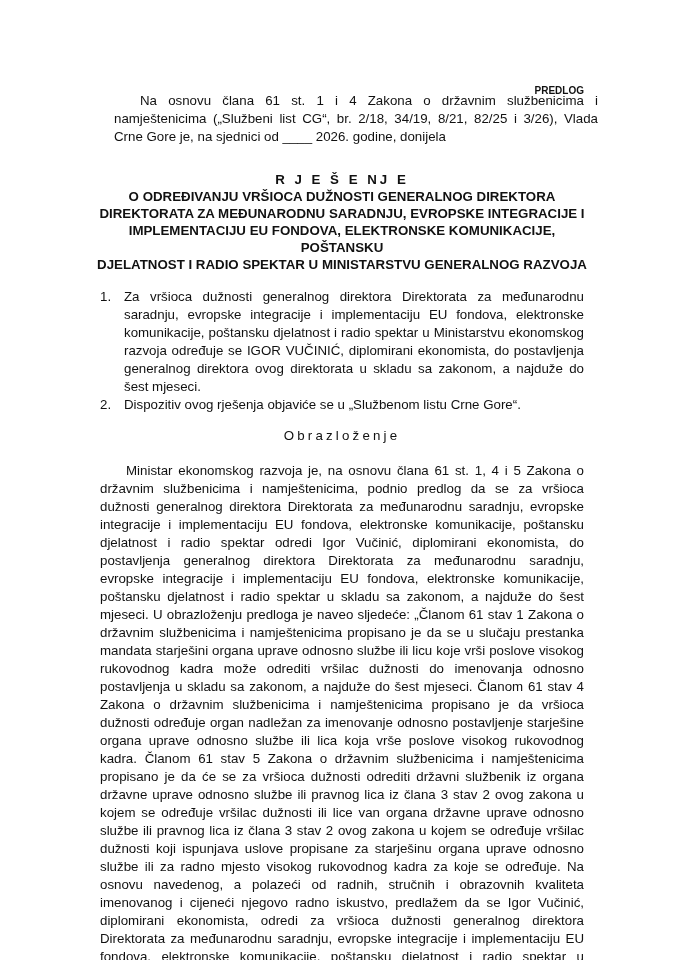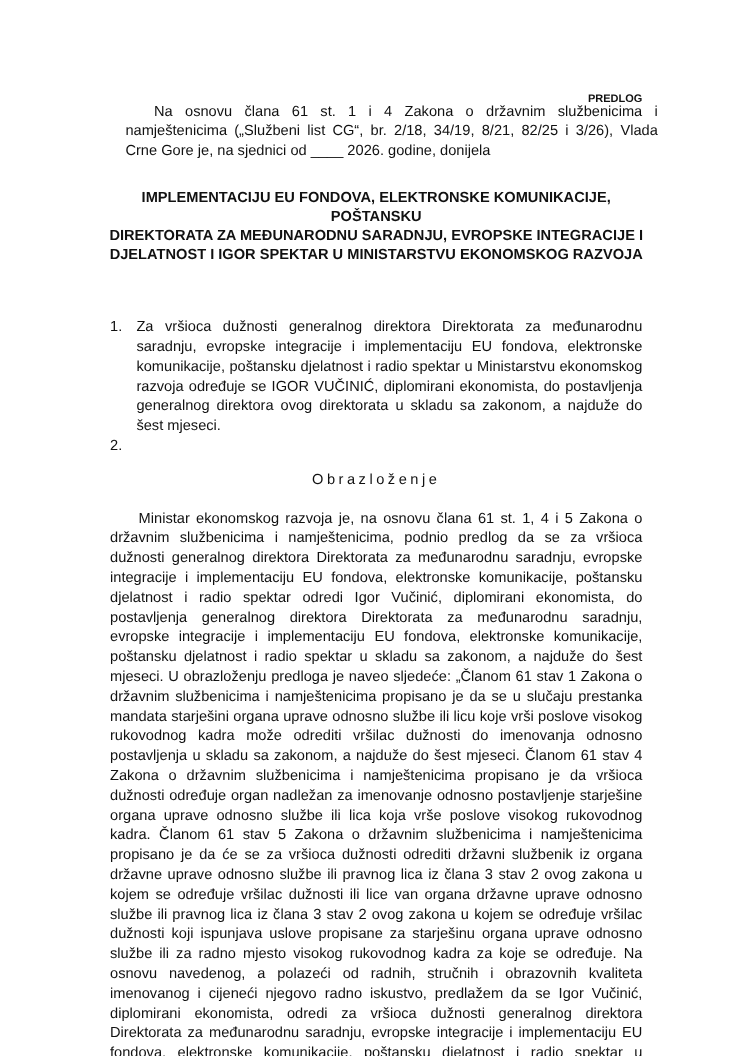--- a/index.html
+++ b/index.html
@@ -24,32 +24,35 @@
   </style>
 </head>
 <body>
 
 <div class="page">
   <div class="predlog">PREDLOG</div>
 
   <div class="intro indent">Na osnovu člana 61 st. 1 i 4 Zakona o državnim službenicima i namještenicima („Službeni list CG“, br. 2/18, 34/19, 8/21, 82/25 i 3/26), Vlada Crne Gore je, na sjednici od ____ 2026. godine, donijela</div>
 
   <div class="title-block">
+    <div class="rj">R J E Š E NJ E</div>
+    <div>O ODREĐIVANJU VRŠIOCA DUŽNOSTI GENERALNOG DIREKTORA</div>
+    <div>DIREKTORATA ZA MEĐUNARODNU SARADNJU, EVROPSKE INTEGRACIJE I</div>
     <div>IMPLEMENTACIJU EU FONDOVA, ELEKTRONSKE KOMUNIKACIJE, POŠTANSKU</div>
-    <div>DIREKTORATA ZA MEĐUNARODNU SARADNJU, EVROPSKE INTEGRACIJE I</div>
-    <div>DJELATNOST I IGOR SPEKTAR U MINISTARSTVU EKONOMSKOG RAZVOJA</div>
+    <div>DJELATNOST I RADIO SPEKTAR U MINISTARSTVU GENERALNOG RAZVOJA</div>
   </div>
 
   <ol class="list">
     <li>
       <span class="num">1.</span>
       <span>Za vršioca dužnosti generalnog direktora Direktorata za međunarodnu saradnju, evropske integracije i implementaciju EU fondova, elektronske komunikacije, poštansku djelatnost i radio spektar u Ministarstvu ekonomskog razvoja određuje se </span><b>IGOR VUČINIĆ</b><span>, diplomirani ekonomista, do postavljenja generalnog direktora ovog direktorata u skladu sa zakonom, a najduže do šest mjeseci.</span>
     </li>
     <li>
       <span class="num">2.</span>
+      <span>Dispozitiv ovog rješenja objaviće se u „Službenom listu Crne Gore“.</span>
     </li>
   </ol>
 
   <div class="obraz">Obrazloženje</div>
 
   <div class="body-text">
     <p class="indent">Ministar ekonomskog razvoja je, na osnovu člana 61 st. 1, 4 i 5 Zakona o državnim službenicima i namještenicima, podnio predlog da se za vršioca dužnosti generalnog direktora Direktorata za međunarodnu saradnju, evropske integracije i implementaciju EU fondova, elektronske komunikacije, poštansku djelatnost i radio spektar odredi Igor Vučinić, diplomirani ekonomista, do postavljenja generalnog direktora Direktorata za međunarodnu saradnju, evropske integracije i implementaciju EU fondova, elektronske komunikacije, poštansku djelatnost i radio spektar u skladu sa zakonom, a najduže do šest mjeseci. U obrazloženju predloga je naveo sljedeće: „Članom 61 stav 1 Zakona o državnim službenicima i namještenicima propisano je da se u slučaju prestanka mandata starješini organa uprave odnosno službe ili licu koje vrši poslove visokog rukovodnog kadra može odrediti vršilac dužnosti do imenovanja odnosno postavljenja u skladu sa zakonom, a najduže do šest mjeseci. Članom 61 stav 4 Zakona o državnim službenicima i namještenicima propisano je da vršioca dužnosti određuje organ nadležan za imenovanje odnosno postavljenje starješine organa uprave odnosno službe ili lica koja vrše poslove visokog rukovodnog kadra. Članom 61 stav 5 Zakona o državnim službenicima i namještenicima propisano je da će se za vršioca dužnosti odrediti državni službenik iz organa državne uprave odnosno službe ili pravnog lica iz člana 3 stav 2 ovog zakona u kojem se određuje vršilac dužnosti ili lice van organa državne uprave odnosno službe ili pravnog lica iz člana 3 stav 2 ovog zakona u kojem se određuje vršilac dužnosti koji ispunjava uslove propisane za starješinu organa uprave odnosno službe ili za radno mjesto visokog rukovodnog kadra za koje se određuje. Na osnovu navedenog, a polazeći od radnih, stručnih i obrazovnih kvaliteta imenovanog i cijeneći njegovo radno iskustvo, predlažem da se Igor Vučinić, diplomirani ekonomista, odredi za vršioca dužnosti generalnog direktora Direktorata za međunarodnu saradnju, evropske integracije i implementaciju EU fondova, elektronske komunikacije, poštansku djelatnost i radio spektar u Ministarstvu ekonomskog razvoja, u skladu sa zakonom, a najduže do šest mjeseci.“</p>
 
   </div>
 </div>

